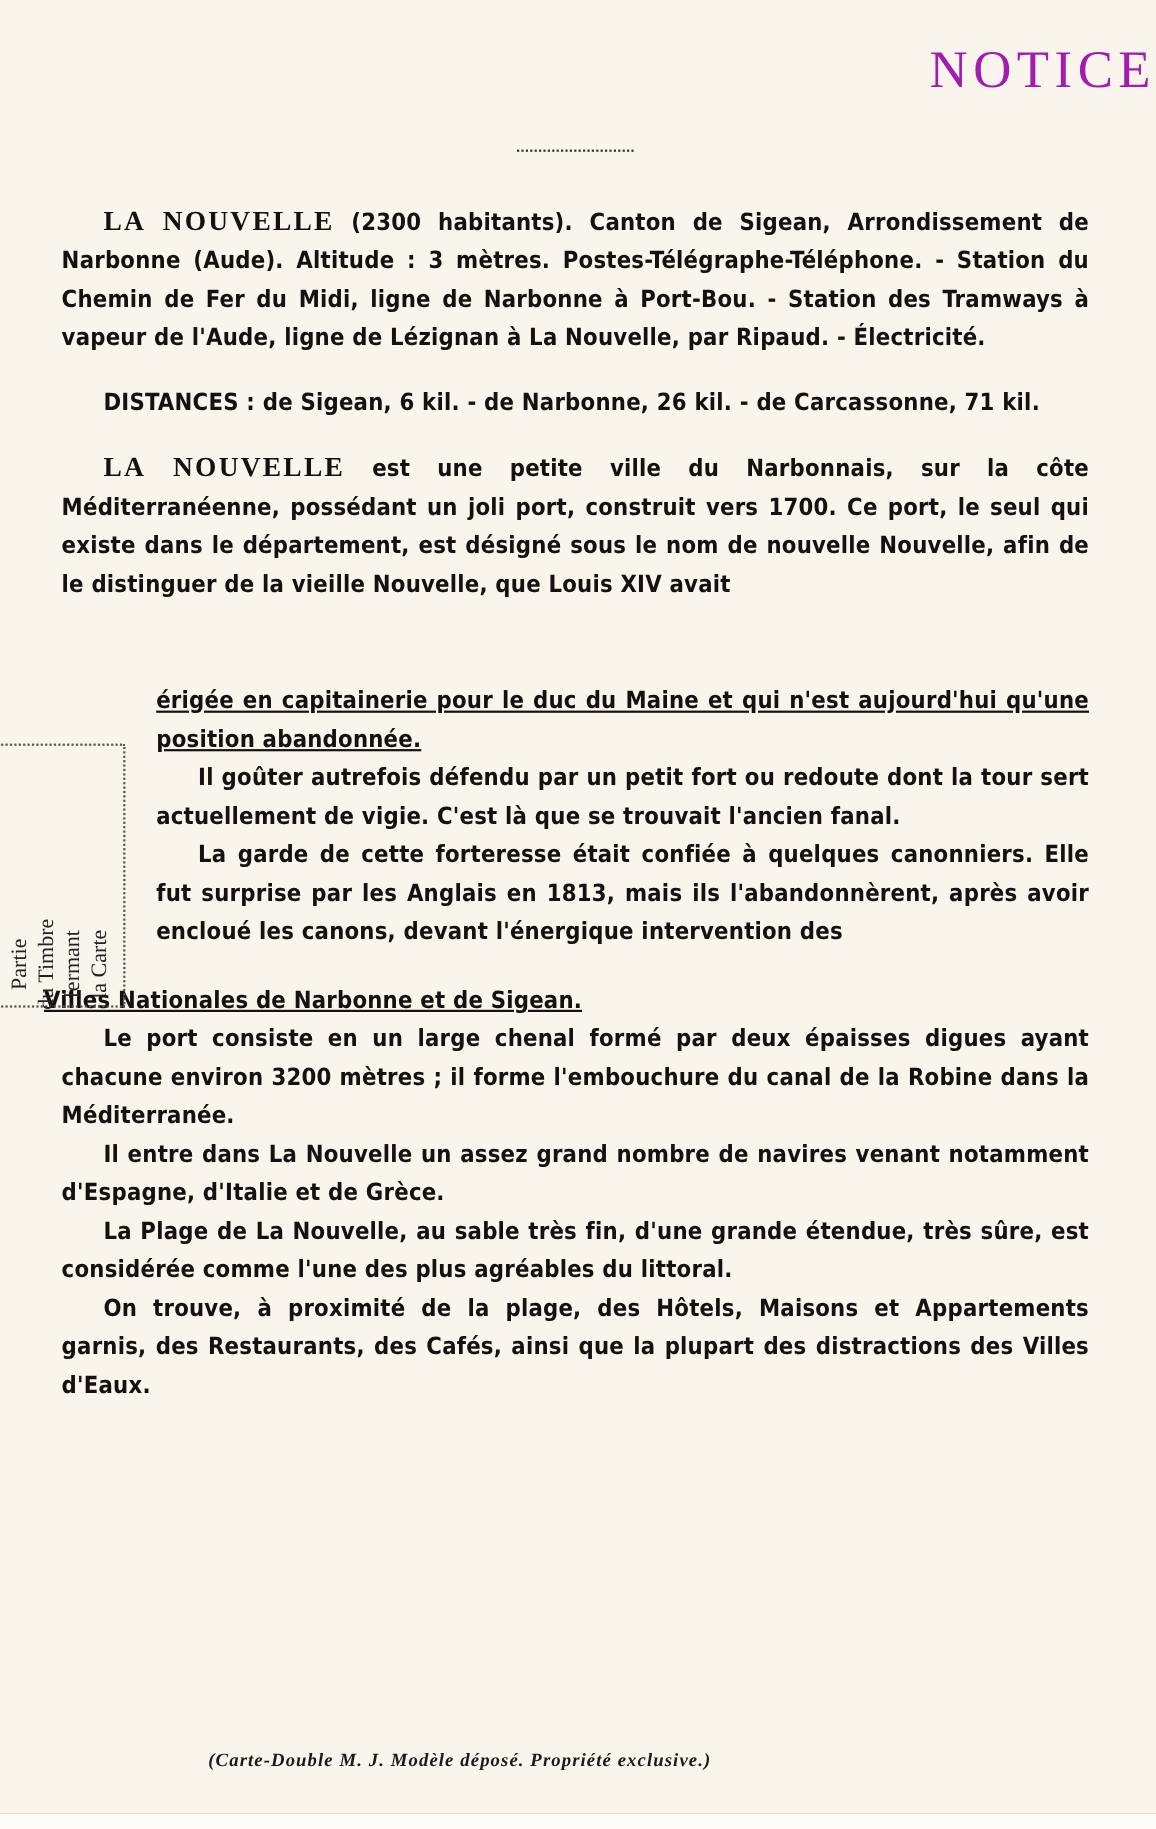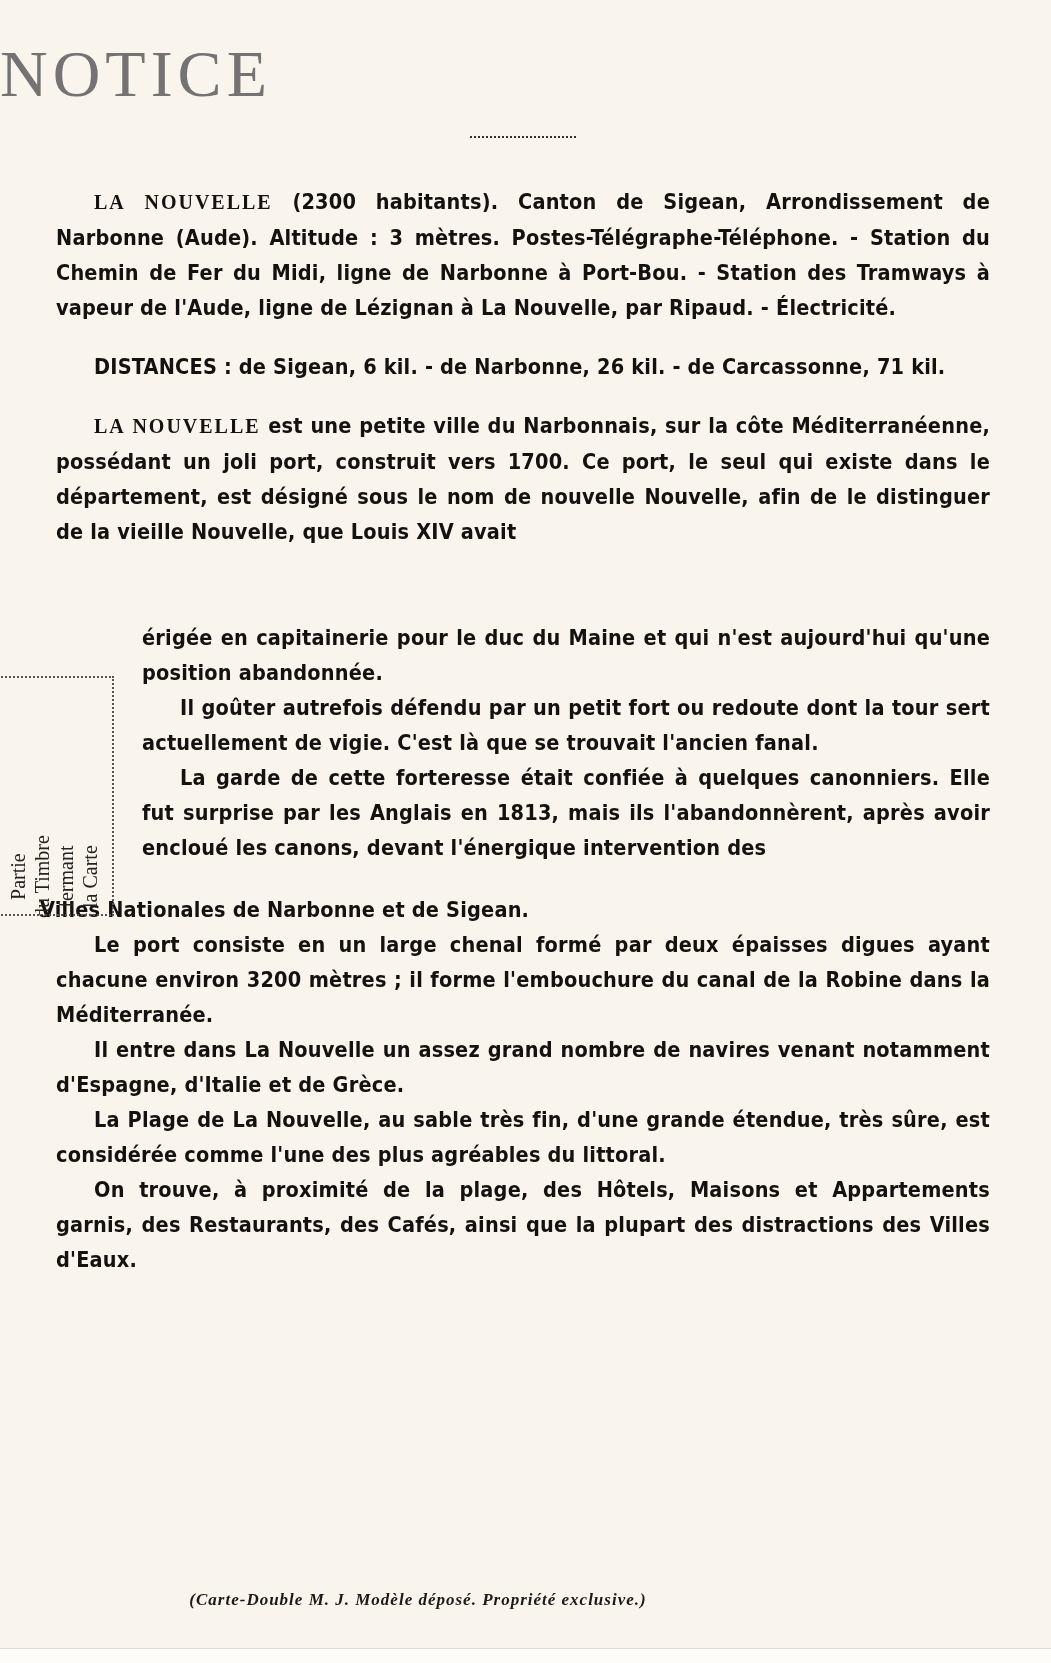--- a/index.html
+++ b/index.html
@@ -11,38 +11,38 @@
   }
   .paper {
     position: absolute; left: 0; top: 0; width: 1051px; height: 1648px;
     background: #f9f4ec;
   }
   .bottom-edge {
     position: absolute; left: 0; top: 1648px; width: 1051px; height: 15px;
     background: #fefcf9; border-top: 1px solid #e6ddd0;
   }
   .title {
-    position: absolute; left: 0; width: 1051px; top: 36px; text-align: left;
-    font-family: "Liberation Serif", serif; font-size: 66px; letter-spacing: 5px;
-    font-weight: normal; color: #737373;
+    position: absolute; left: 0; width: 1051px; top: 36px; text-align: right;
+    font-family: "Liberation Serif", serif; font-size: 48px; letter-spacing: 5px;
+    font-weight: normal; color: #a21caf;
   }
   .title-rule {
     position: absolute; left: 470px; top: 136px; width: 106px; height: 0;
     border-top: 2px dotted #333;
   }
   .text {
     position: absolute; left: 56px; width: 934px;
     font-family: "DejaVu Sans", sans-serif; font-size: 21.5px; line-height: 35px;
     font-weight: bold; text-align: justify; letter-spacing: 0.2px;
     font-stretch: condensed;
   }
   .p { margin: 0; text-indent: 38px; }
   .p.gap { margin-top: 24px; }
-  .strong { font-family: "Liberation Serif", serif; font-weight: bold; font-size: 20px; letter-spacing: 2px; }
-  .noindent { text-indent: 0; }
+  .strong { font-family: "Liberation Serif", serif; font-weight: bold; font-size: 25px; letter-spacing: 2px; }
+  .noindent { text-indent: 0; text-decoration: underline; }
   .stamp-box {
     position: absolute; left: -2px; top: 676px; width: 114px; height: 236px;
     border-top: 2px dotted #555; border-right: 2px dotted #555; border-bottom: 2px dotted #555;
   }
   .stamp-text {
     position: absolute; left: 8px; top: 80px;
     font-family: "Liberation Serif", serif; font-size: 20px; line-height: 24px;
     color: #222; transform-origin: left top; transform: rotate(-90deg) translate(-160px, 0);
     white-space: nowrap;
   }

